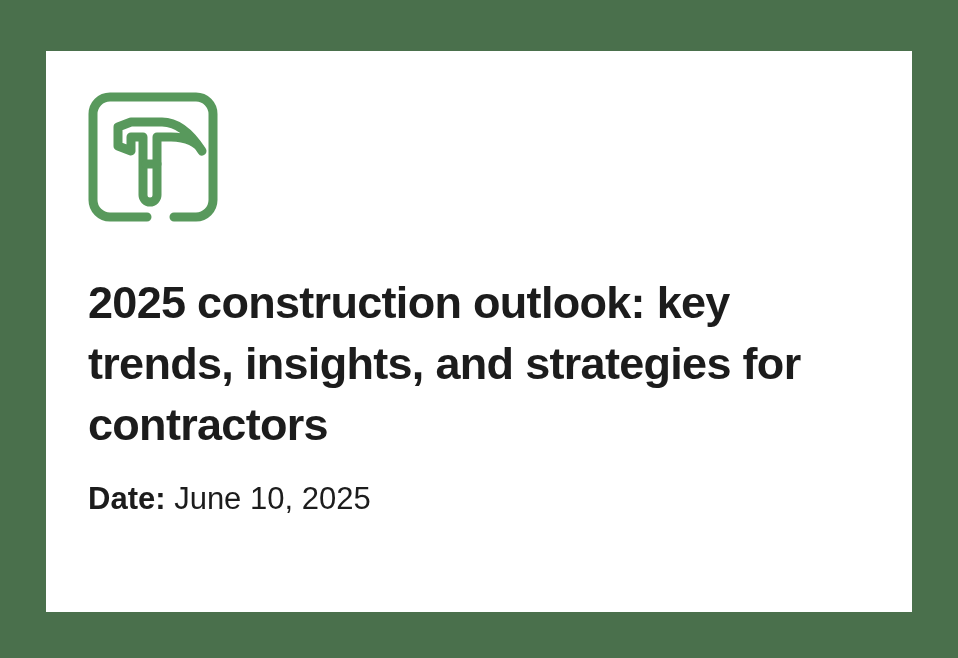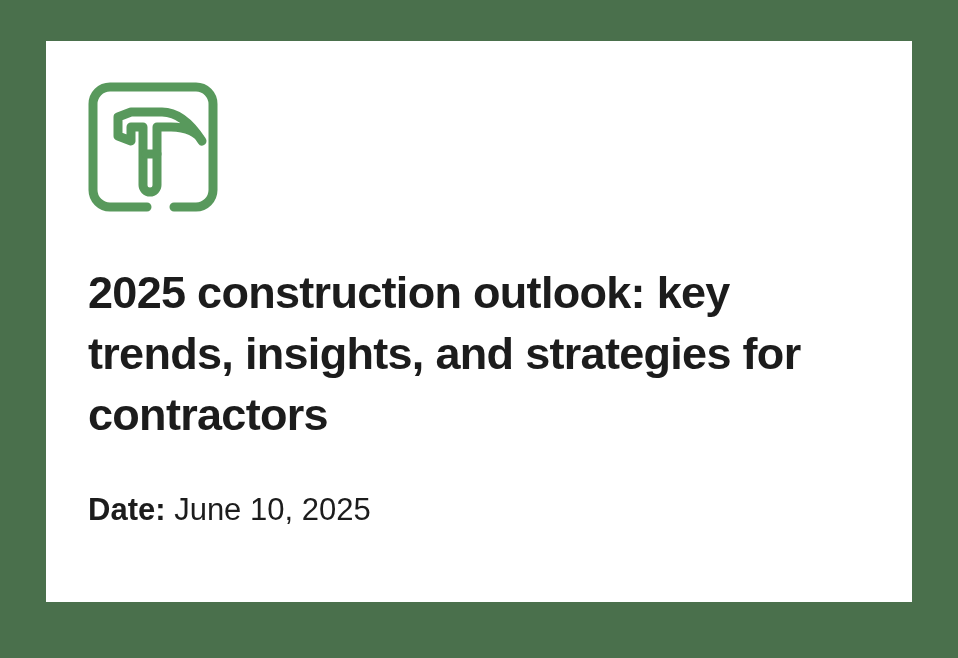--- a/index.html
+++ b/index.html
@@ -19,21 +19,21 @@
     position: relative;
     width: 958px;
     height: 658px;
     background: #4a704c;
   }
 
   
   .event-card {
     position: absolute;
     left: 46px;
-    top: 41px;
+    top: 51px;
     width: 866px;
     height: 561px;
     background: #ffffff;
     box-sizing: border-box;
     padding: 41px 42px 0 42px;
   }
 
   
   .logo-wrap {
     width: 130px;
@@ -54,21 +54,21 @@
     font-weight: bold;
     font-size: 45px;
     line-height: 61px;
     letter-spacing: -0.7px;
     color: #1c1c1c;
     max-width: 790px;
   }
 
   
   .event-details {
-    margin: 41px 0 0 0;
+    margin: 20px 0 0 0;
     padding: 0;
   }
   .detail-row {
     font-family: "Liberation Sans", sans-serif;
     font-size: 31px;
     line-height: 48px;
     color: #1c1c1c;
     white-space: nowrap;
   }
   .detail-label {

